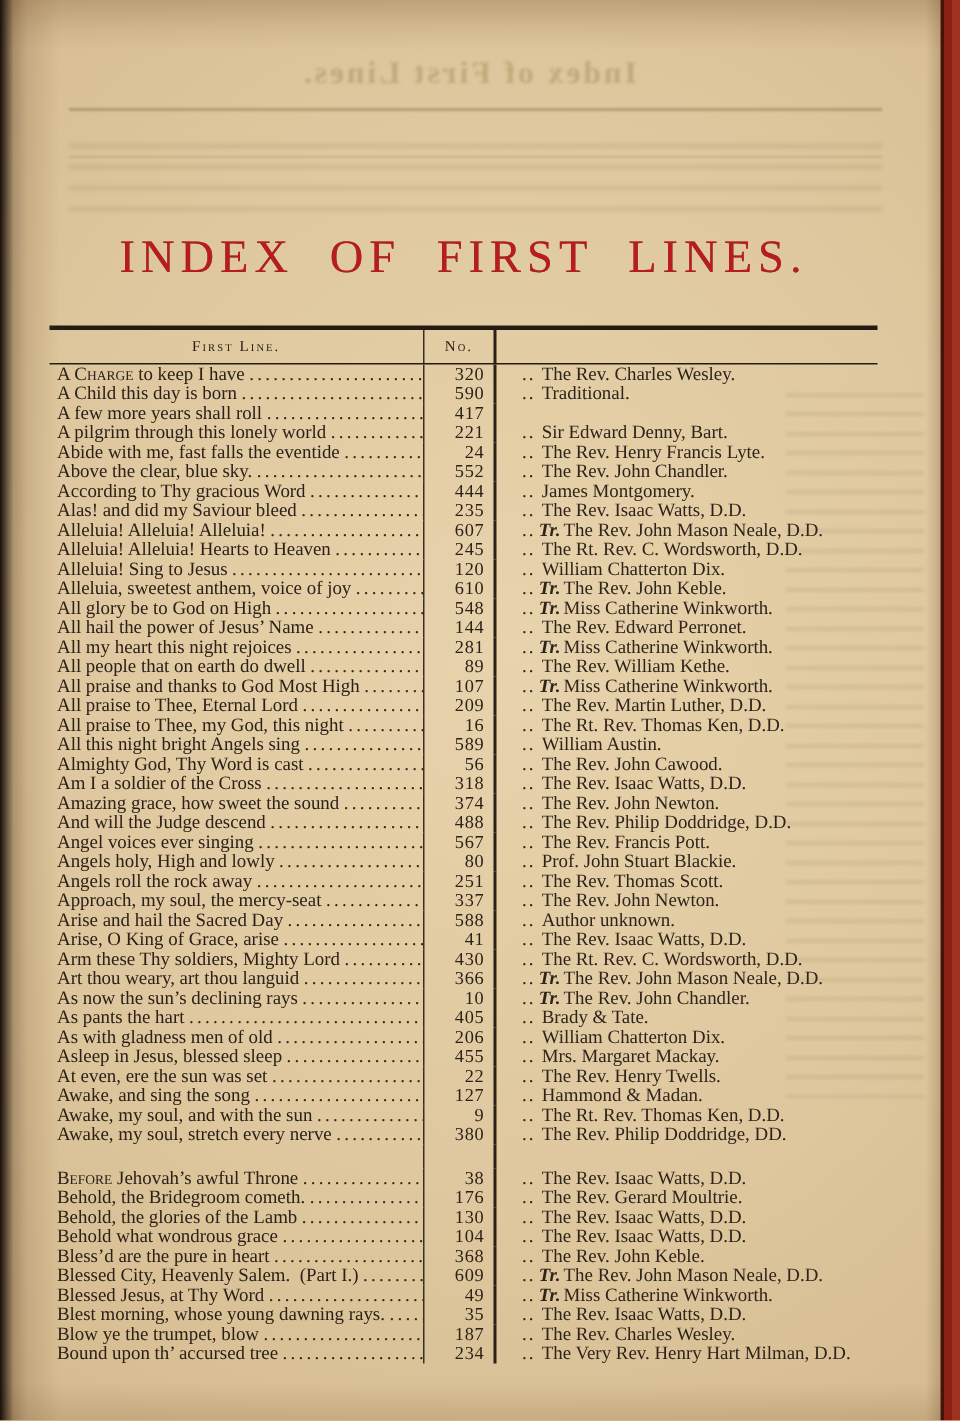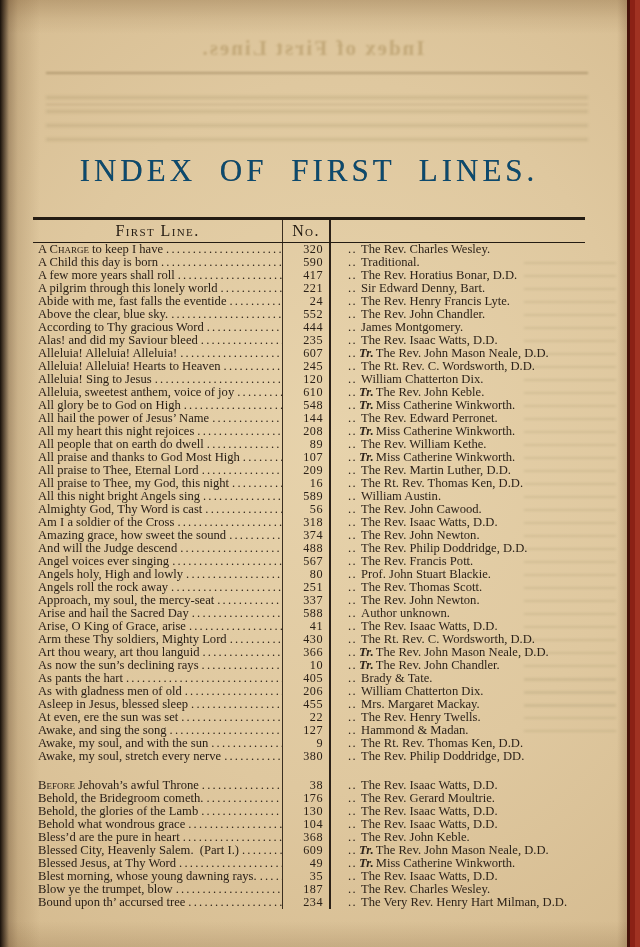--- a/index.html
+++ b/index.html
@@ -57,34 +57,34 @@
   .ghost-col{
     position:absolute;right:24px;top:262px;width:92px;height:470px;
     background:repeating-linear-gradient(180deg, rgba(105,100,60,.12) 0 2.5px, rgba(105,100,60,0) 2.5px 13px);
     filter:blur(1.2px);
   }
   
   .page-title{
     position:absolute;top:153px;left:33px;width:552px;
     text-align:center;font-size:31px;font-weight:normal;
     letter-spacing:4px;word-spacing:12px;margin:0;
-    color:#0c4a6e;text-shadow:0 0 .4px rgba(40,26,12,.55);
+    color:#b91c1c;text-shadow:0 0 .4px rgba(40,26,12,.55);
   }
   .index-table{
     position:absolute;left:33px;top:217px;width:552px;
     color:#2b2118;
   }
   .top-rule{height:3px;background:#241c13;}
   .thead{
     display:flex;align-items:stretch;height:22px;
     border-bottom:1.5px solid #241c13;
   }
   .thead > div{
     display:flex;align-items:center;justify-content:center;
-    font-variant:small-caps;font-size:16px;letter-spacing:1.4px;
+    font-variant:small-caps;font-size:10px;letter-spacing:1.4px;
     color:#241c13;
   }
   .c1{width:250px;box-sizing:border-box;border-right:1.5px solid #3a2e20;}
   .c2{width:48px;box-sizing:border-box;border-right:2.5px solid #2b2118;}
   .c3{flex:1;}
   .tbody{width:100%;}
   .row{display:flex;height:13px;line-height:13px;font-size:12.6px;}
   .row.gap{height:16px;}
   .row .c1{display:flex;overflow:hidden;padding-left:5px;}
   .row .t{white-space:pre;flex:0 0 auto;}
@@ -137,21 +137,20 @@
     <div class="c2">590</div>
     <div class="c3"><span class="dots">..</span><span class="tr"></span><span class="a">Traditional.</span></div>
   </div>
 
   <div class="row">
     <div class="c1">
           <span class="t">A few more years shall roll</span>
           <span class="leader">..........................................................................</span>
         </div>
     <div class="c2">417</div>
-    <div class="c3"><span class="dots">..</span><span class="tr"></span><span class="a">The Rev. Horatius Bonar, D.D.</span></div>
   </div>
 
   <div class="row">
     <div class="c1">
           <span class="t">A pilgrim through this lonely world</span>
           <span class="leader">..........................................................................</span>
         </div>
     <div class="c2">221</div>
     <div class="c3"><span class="dots">..</span><span class="tr"></span><span class="a">Sir Edward Denny, Bart.</span></div>
   </div>
@@ -244,21 +243,21 @@
         </div>
     <div class="c2">144</div>
     <div class="c3"><span class="dots">..</span><span class="tr"></span><span class="a">The Rev. Edward Perronet.</span></div>
   </div>
 
   <div class="row">
     <div class="c1">
           <span class="t">All my heart this night rejoices</span>
           <span class="leader">..........................................................................</span>
         </div>
-    <div class="c2">208</div>
+    <div class="c2">281</div>
     <div class="c3"><span class="dots">..</span><span class="tr">Tr.</span><span class="a">Miss Catherine Winkworth.</span></div>
   </div>
 
   <div class="row">
     <div class="c1">
           <span class="t">All people that on earth do dwell</span>
           <span class="leader">..........................................................................</span>
         </div>
     <div class="c2">89</div>
     <div class="c3"><span class="dots">..</span><span class="tr"></span><span class="a">The Rev. William Kethe.</span></div>

